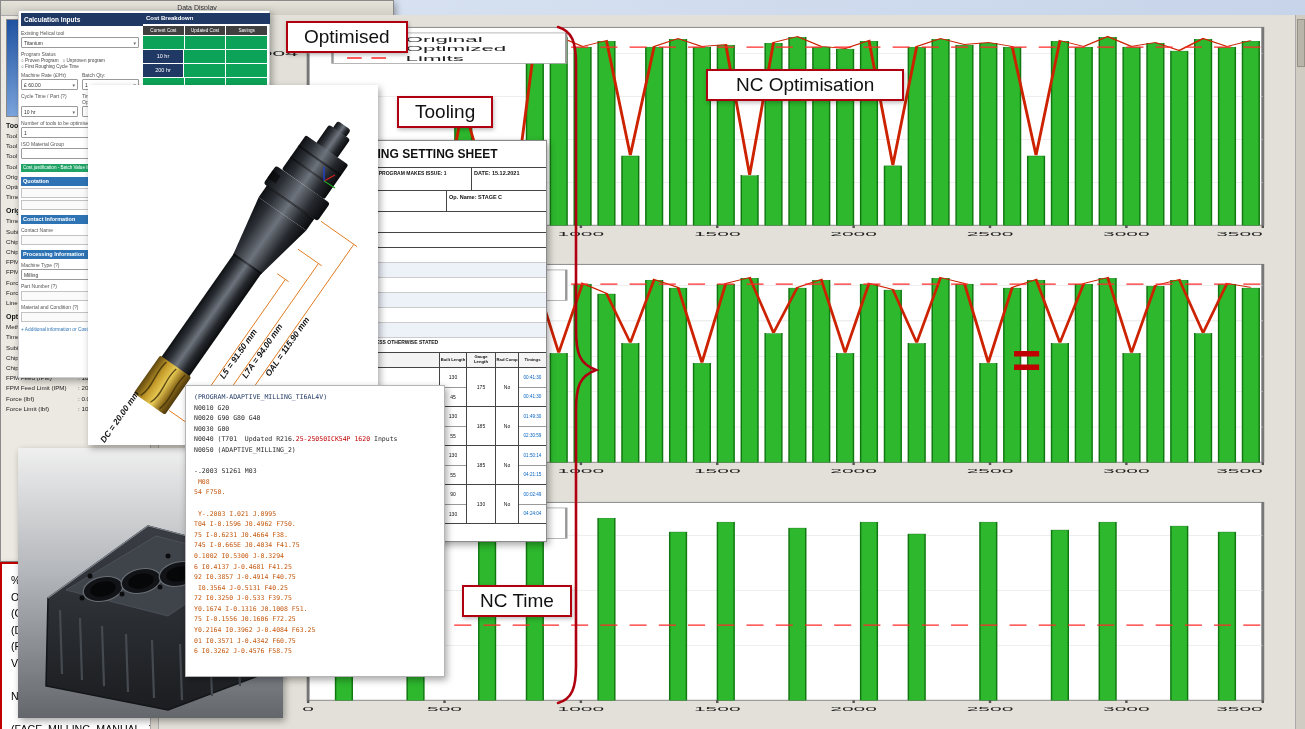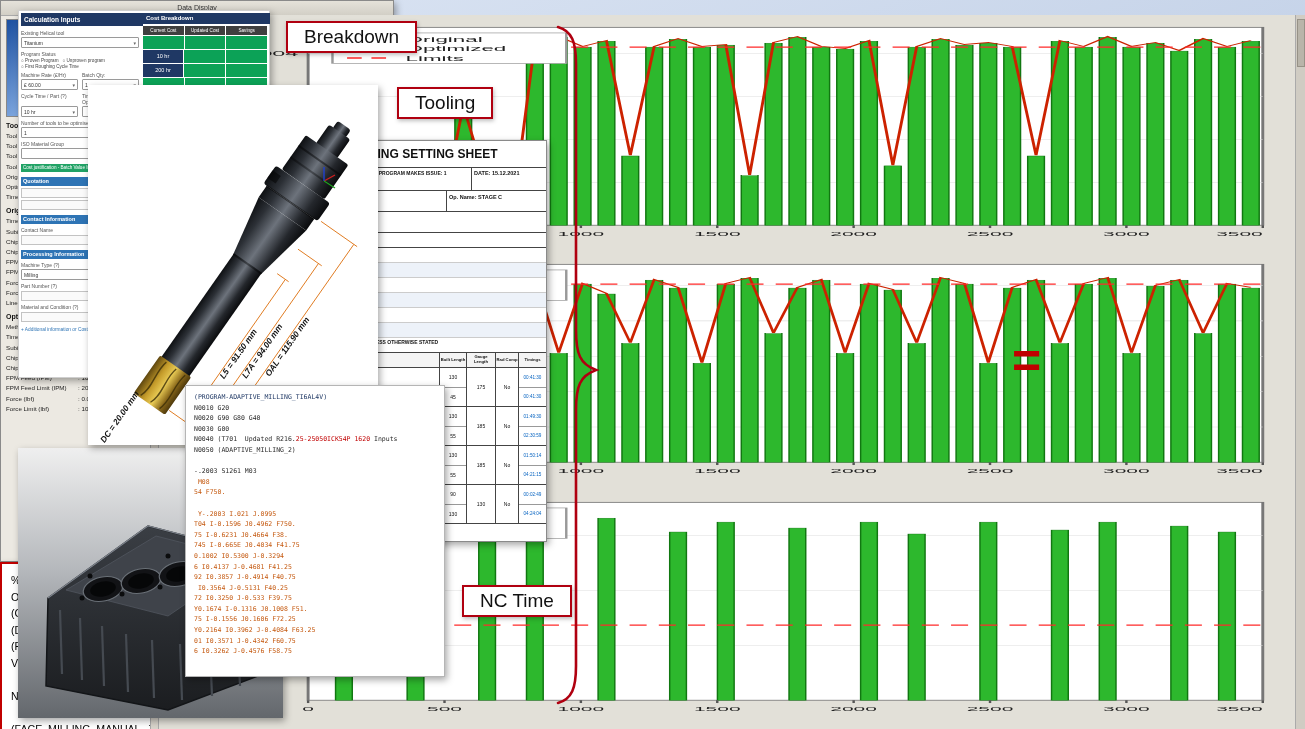--- a/index.html
+++ b/index.html
@@ -804,16 +804,17 @@
       <div class="cl"><span>N10 G17 G20 G94 G90</span></div>
       <div class="cl"><span>&nbsp;</span></div>
       <div class="cl"><span>(FACE_MILLING_MANUAL , TOOL :</span></div>
     </div>
 
   <svg id="brace" viewBox="0 0 54 682">
     <path d="M10,3 C24,7 28,18 28,40 L28,306 C28,330 32,340 48,346 C32,352 28,362 28,386 L28,642 C28,664 24,675 10,679" fill="none" stroke="#b00010" stroke-width="2.6" stroke-linecap="round"></path>
   </svg>
   <div id="equals">=</div>
 
-  <div class="tag" style="left:286px;top:21px;">Breakdown</div>
-  <div class="tag" style="left:397px;top:87px;">Tooling</div>
+  <div class="tag" style="left:286px;top:21px;">Optimised</div>
+  <div class="tag" style="left:397px;top:96px;">Tooling</div>
+  <div class="tag" style="left:706px;top:69px;padding:3px 28px;">NC Optimisation</div>
   <div class="tag" style="left:462px;top:585px;">NC Time</div>
 </div>
 
 </body></html>

